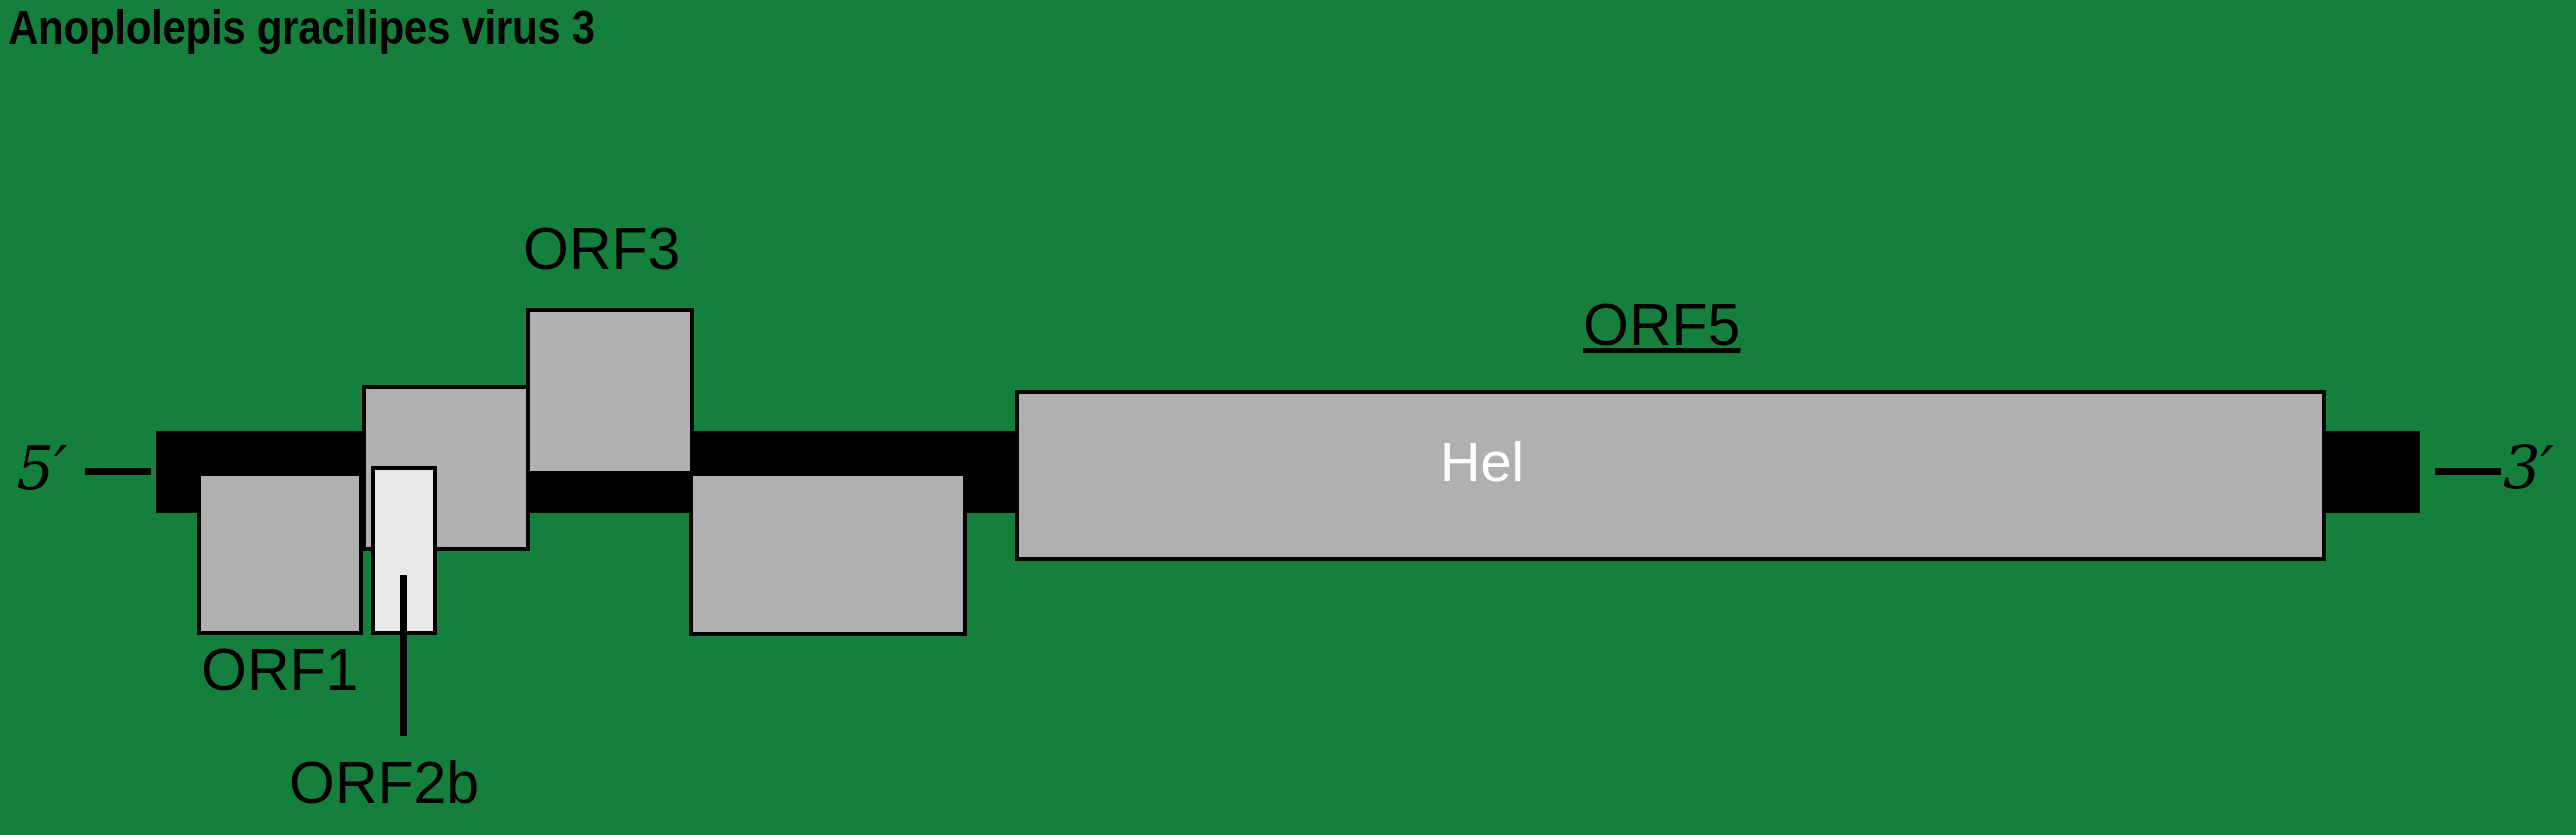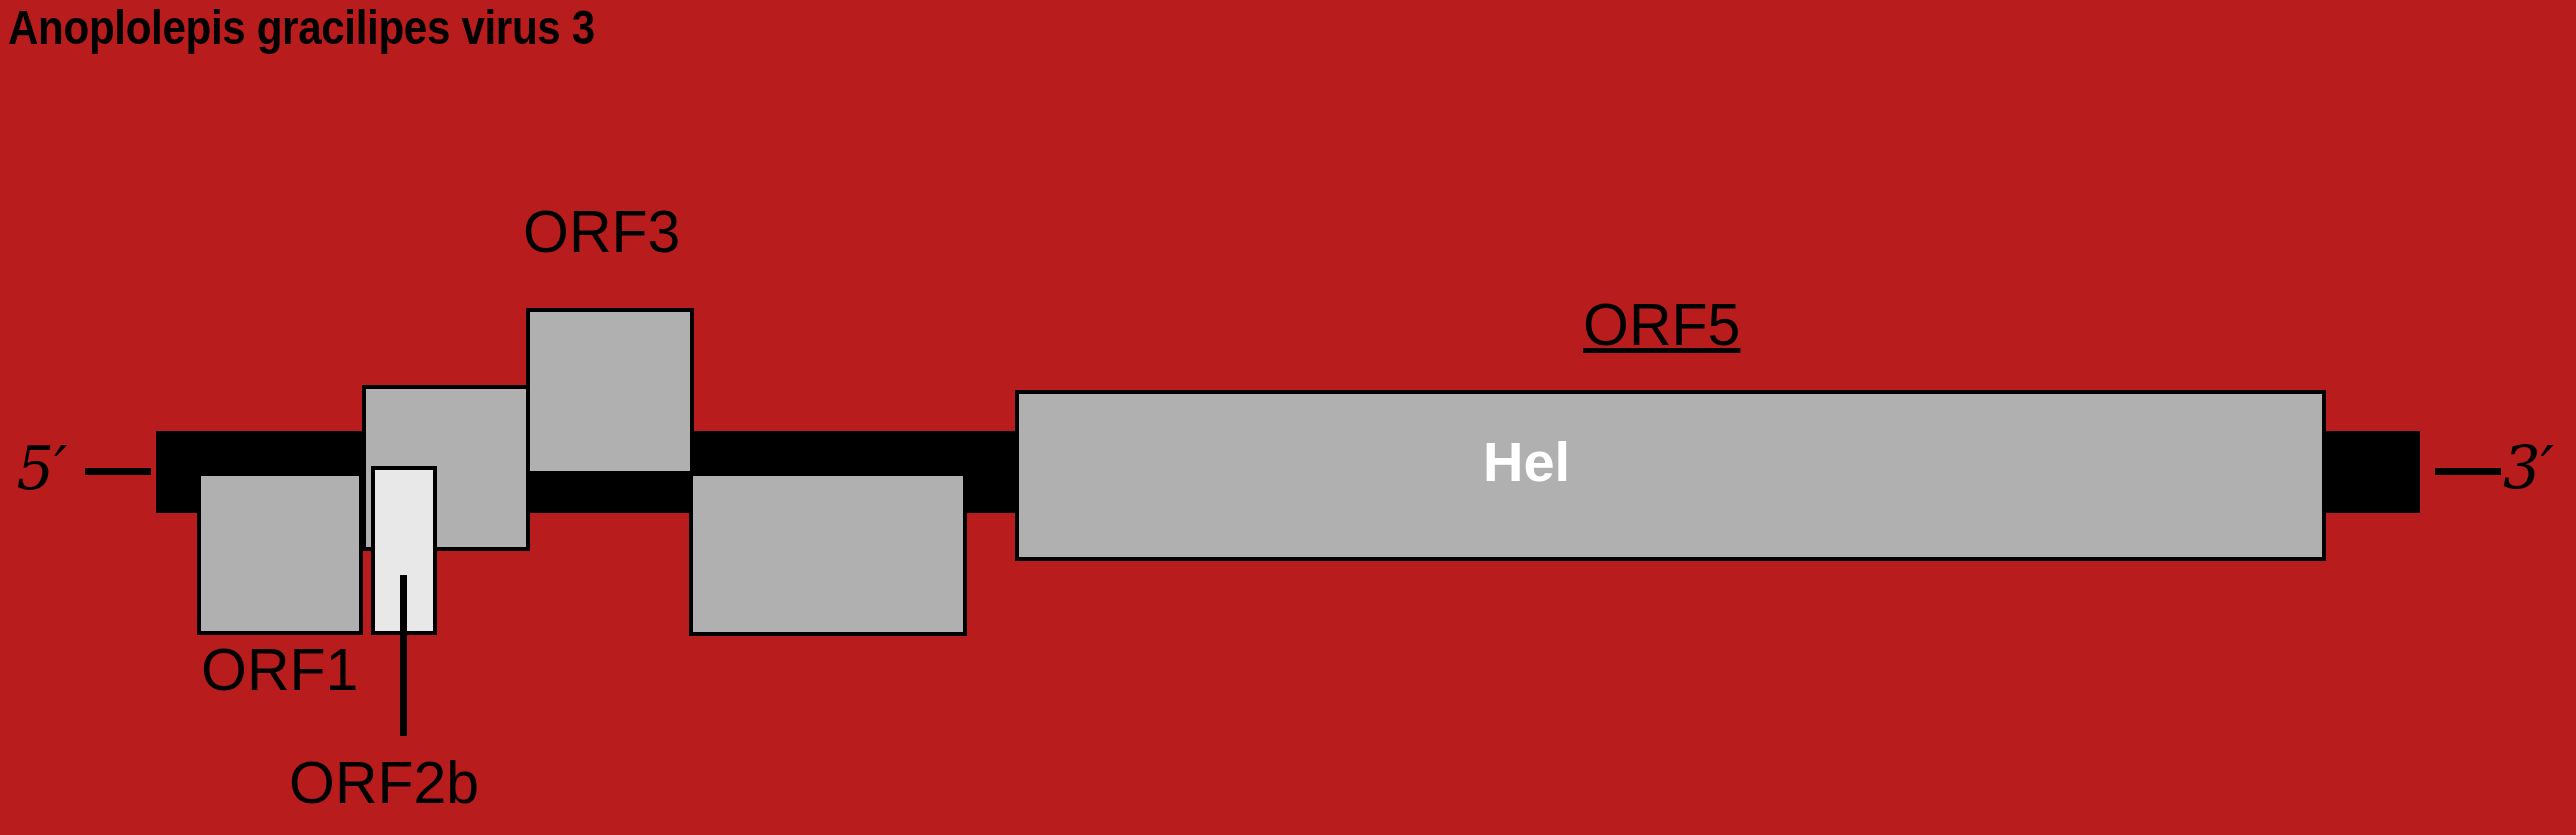--- a/index.html
+++ b/index.html
@@ -11,21 +11,21 @@
     width: 2576px;
     height: 836px;
     font-family: "Liberation Sans", "DejaVu Sans", sans-serif;
     overflow: hidden;
   }
 
   #figure {
     position: relative;
     width: 2576px;
     height: 836px;
-    background: #b91c1c;
+    background: #15803d;
   }
 
   
   .fig-title {
     position: absolute;
     left: 8.2px;
     top: 1.6px;
     font-size: 49px;
     font-weight: bold;
     color: #000000;
@@ -90,46 +90,45 @@
   
   .orf-label {
     position: absolute;
     font-size: 59px;
     color: #000000;
     line-height: 1;
     white-space: nowrap;
   }
   #orf1-label  { left: 201px;  top: 641px; }
   #orf2-label  { left: 339px;  top: 306px; }
-  #orf3-label  { left: 523px;  top: 203px; }
+  #orf3-label  { left: 523px;  top: 220px; }
   #orf4-label  { left: 725px;  top: 641px; }
   #orf5-label  { left: 1583px; top: 296px; text-decoration: underline; }
   #orf2b-label { left: 289px;  top: 748px; margin-top: 6px; }
 
   
   .leader-line {
     position: absolute;
     left: 400px;
     top: 575px;
     width: 7.4px;
     height: 161px;
     background: #000000;
     z-index: 7;
   }
 
   
   .domain-label {
     position: absolute;
     font-size: 56px;
-    font-weight: bold;
+    font-weight: normal;
     color: #ffffff;
     line-height: 1;
     white-space: nowrap;
     z-index: 5;
-    margin-left: 43px;
   }
   #domain-hel { left: 1440px; top: 434px; }
   #domain-pro { left: 1880px; top: 434px; }
 </style>
 </head>
 <body>
 
 <div id="figure">
 
   <div class="fig-title">Anoplolepis gracilipes virus 3</div>

